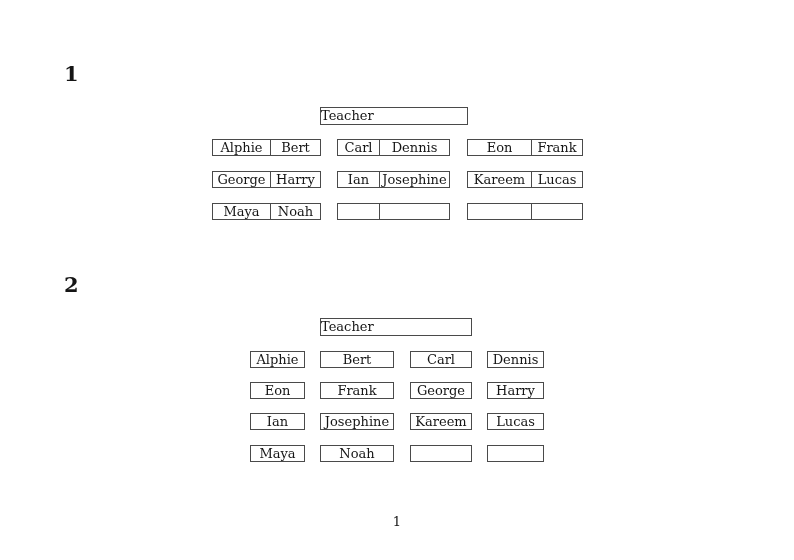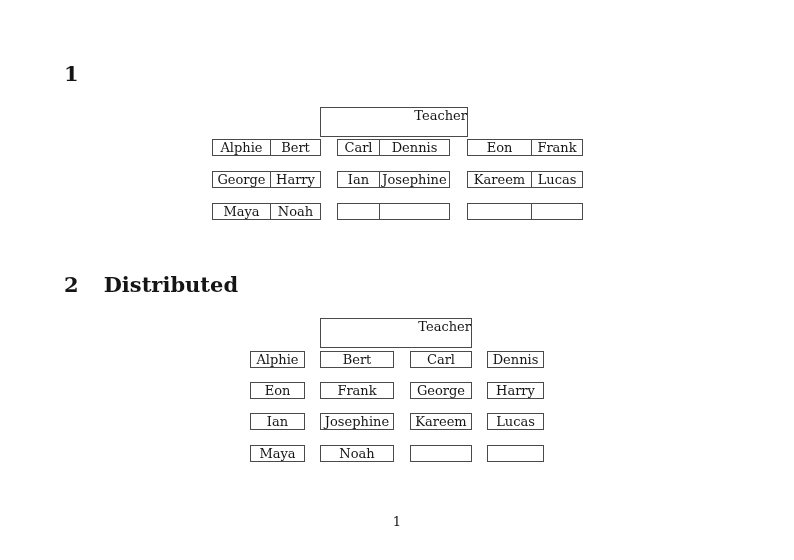--- a/index.html
+++ b/index.html
@@ -24,23 +24,23 @@
     align-items:baseline;
     font-weight:bold;
     font-size:21px;
     line-height:21px;
     white-space:nowrap;
   }
   .heading .num{display:inline-block;margin-right:25px;}
   .teacher{
     position:absolute;
     box-sizing:border-box;
-    height:30px;
+    height:18px;
     border:1px solid var(--line);
-    text-align:right;
+    text-align:left;
     font-size:13px;
     line-height:16px;
     background:var(--paper);
   }
   .desk2{
     position:absolute;
     display:flex;
     box-sizing:border-box;
     height:17px;
     border:1px solid var(--line);
@@ -136,21 +136,20 @@
     <span class="seat wB1"></span>
     <span class="seat wB2"></span>
   </div>
   <div class="desk2 cC r3">
     <span class="seat wC1"></span>
     <span class="seat wC2"></span>
   </div>
 
   <div class="heading" style="top:274px">
     <span class="num">2</span>
-    <span class="ttl">Distributed</span>
   </div>
 
   <div class="teacher" style="left:320px;top:318px;width:152px">Teacher</div>
 
   <div class="desk1 d1 s1">Alphie</div>
   <div class="desk1 d2 s1">Bert</div>
   <div class="desk1 d3 s1">Carl</div>
   <div class="desk1 d4 s1">Dennis</div>
 
   <div class="desk1 d1 s2">Eon</div>

